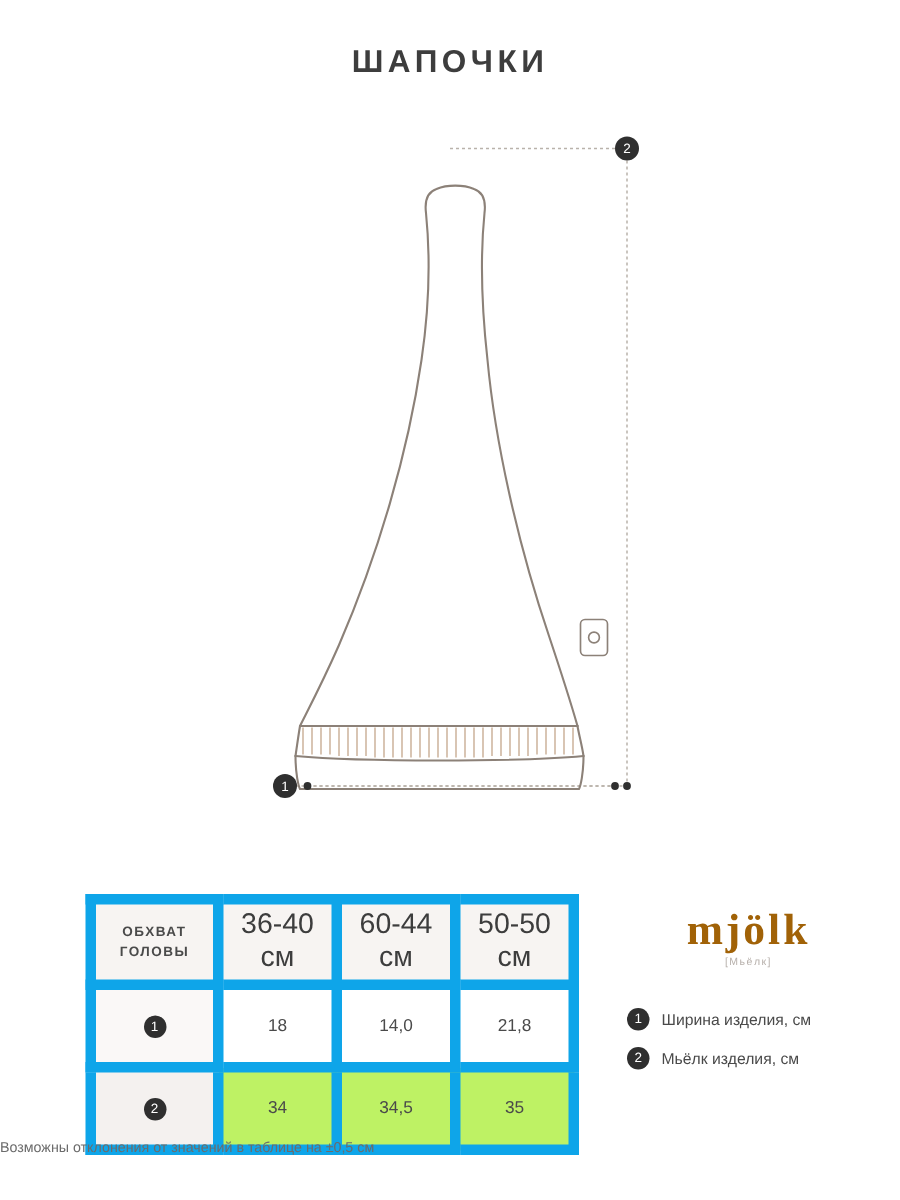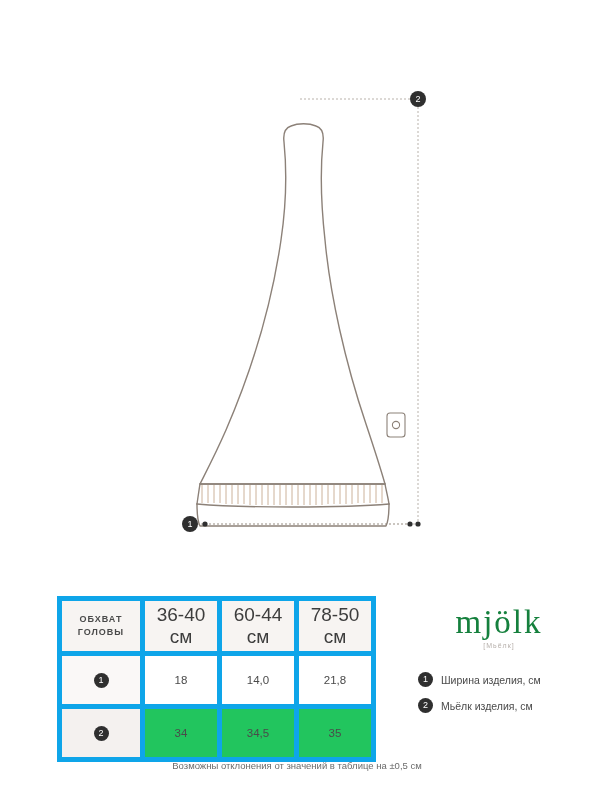--- a/index.html
+++ b/index.html
@@ -61,21 +61,21 @@
 
   
   .size-table {
     position: absolute;
     left: 57px;
     top: 596px;
     border-collapse: collapse;
     font-size: 11px;
   }
   .size-table td, .size-table th {
-    border: 5px solid #0ea5e9;
+    border: 7px solid #0ea5e9;
     width: 70px;
     height: 46px;
     text-align: center;
     vertical-align: middle;
     font-weight: normal;
     color: #4a4a4a;
     font-size: 11.5px;
   }
   .size-table thead th {
     background: #f7f4f2;
@@ -93,21 +93,21 @@
     font-size: 19px;
     color: #3d3d3d;
   }
   .size-table tbody td.row-head {
     background: #faf8f7;
     width: 76px;
   }
   .size-table tbody td.val {
     font-size: 11.5px;
   }
-  .size-table tbody tr.alt td { background: #22c55e; }
+  .size-table tbody tr.alt td { background: #bef264; }
   .size-table tbody tr.alt td.row-head { background: #f4f1ef; }
 
   .row-bubble {
     display: inline-block;
     width: 15px;
     height: 15px;
     border-radius: 50%;
     background: #2f2f2f;
     color: #fff;
     font-size: 9px;
@@ -118,23 +118,24 @@
   
   .brand {
     position: absolute;
     left: 444px;
     top: 604px;
     text-align: center;
     width: 110px;
   }
   .brand-name {
     font-family: "Liberation Serif", serif;
-    font-size: 33px;
+    font-size: 29px;
     letter-spacing: 2px;
-    color: #15803d;
+    color: #a16207;
+    font-weight: bold;
   }
   .brand-sub {
     font-size: 7px;
     letter-spacing: 1px;
     color: #b7b0ab;
     margin-top: 1px;
   }
 
   
   .legend {
@@ -160,30 +161,30 @@
     text-align: center;
     margin-right: 8px;
     flex: none;
   }
   
   .footnote {
     position: absolute;
     top: 760px;
     left: 0;
     width: 594px;
-    text-align: center;
     font-size: 9.5px;
     color: #6b6b6b;
   }
 </style>
 </head>
 <body>
 
 <div class="page">
 
+  <div class="title">ШАПОЧКИ</div>
 
   <div class="drawing">
     <svg width="600" height="480" viewBox="0 0 600 480" xmlns="http://www.w3.org/2000/svg">
 
       <g stroke="#b9b2ab" stroke-width="1" stroke-dasharray="2,2" fill="none">
 
         <line x1="300" y1="19" x2="418" y2="19"></line>
 
         <line x1="205" y1="444" x2="418" y2="444"></line>
 
@@ -269,21 +270,21 @@
 
   <table class="size-table">
     <thead>
       <tr>
         <th class="head-label">
           <span>ОБХВАТ</span><br>
           <span>ГОЛОВЫ</span>
         </th>
         <th class="head-size">36-40 см</th>
         <th class="head-size">60-44 см</th>
-        <th class="head-size">78-50 см</th>
+        <th class="head-size">50-50 см</th>
       </tr>
     </thead>
     <tbody>
       <tr>
         <td class="row-head">
           <span class="row-bubble">1</span>
         </td>
         <td class="val">18</td>
         <td class="val">14,0</td>
         <td class="val">21,8</td>

